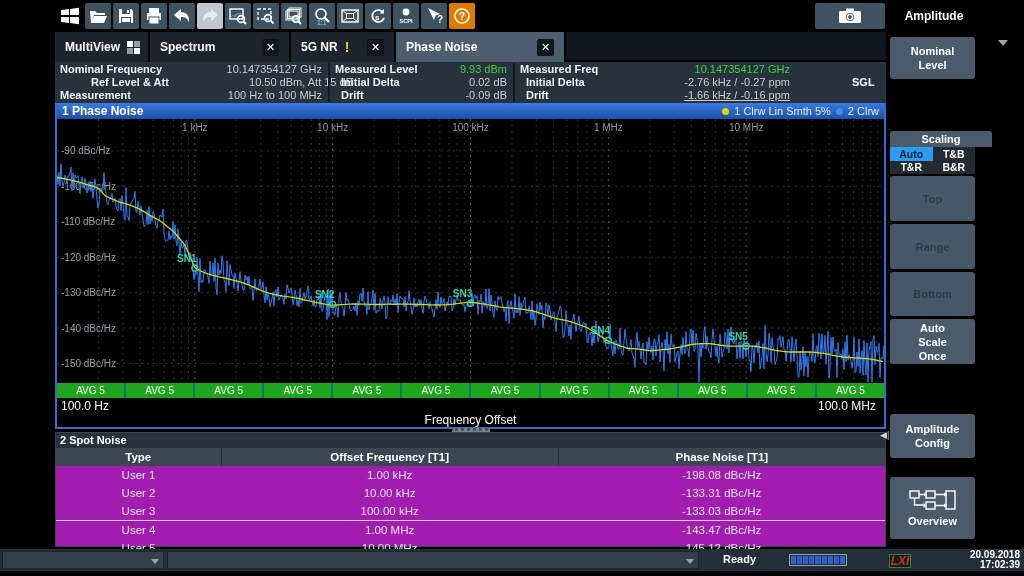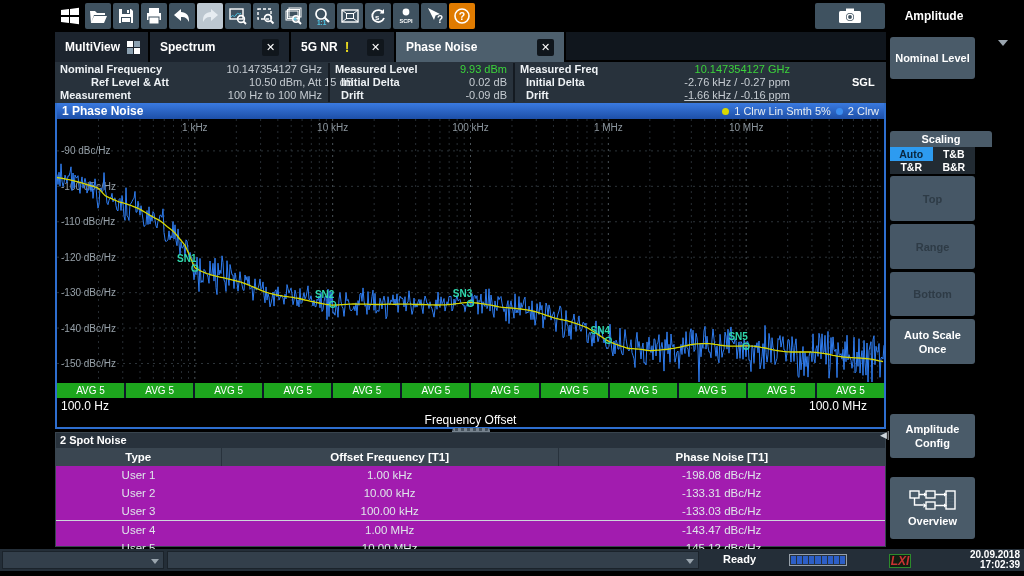--- a/index.html
+++ b/index.html
@@ -41,44 +41,44 @@
   #sgl-flag{position:absolute;left:797px;top:14px;color:#fff;font-weight:bold;font-size:11px;}
   
   #win1{position:absolute;left:55px;top:103px;width:831px;height:326px;box-sizing:border-box;
     border-left:2px solid #2e6ecf;border-right:2px solid #2e6ecf;border-bottom:2px solid #2e6ecf;background:#000;}
   #win1-title{height:16px;background:linear-gradient(#3a7ae0,#1d4fa8);display:flex;align-items:center;
     padding:0 5px;color:#fff;font-size:12px;}
   #win1-title .tname{font-weight:bold;}
   #win1-legend{margin-left:auto;display:flex;align-items:center;gap:5px;font-size:11px;color:#e8edf2;}
   .dot{width:7px;height:7px;border-radius:50%;display:inline-block;}
   #plot{display:block;}
-  #avgbar{height:15px;display:flex;gap:2px;background:#0f172a;}
+  #avgbar{height:15px;display:flex;gap:2px;background:#0f766e;}
   .avgseg{flex:1;background:#1da51d;color:#fff;font-size:10px;display:flex;align-items:center;
     justify-content:center;}
   #xedge{height:15px;position:relative;color:#fff;font-size:12px;}
   #xstart{position:absolute;left:4px;top:1px;}
-  #xend{position:absolute;right:17px;top:1px;}
+  #xend{position:absolute;right:8px;top:1px;}
   #xtitle{height:15px;text-align:center;color:#fff;font-size:12px;}
   #splitter{position:absolute;left:452px;top:428px;width:38px;height:10px;background:#77838e;
     border-radius:3px;border-top:3px dotted #46525c;box-sizing:border-box;}
   
   #win2{position:absolute;left:55px;top:432px;width:831px;height:115px;box-sizing:border-box;
     border:1px solid #39454f;background:#a21caf;}
   #win2-title{height:15px;background:#28323c;color:#fff;font-size:11px;font-weight:bold;
     padding-left:4px;line-height:15px;}
   #spot-table{width:100%;border-collapse:collapse;table-layout:fixed;}
   #spot-table th{background:#3a4651;color:#fff;font-size:11.5px;font-weight:bold;height:16px;
     border-left:1px solid #28323c;}
   #spot-table th:first-child{border-left:none;}
   #spot-table td{color:#dfe6ea;font-size:11.5px;height:16px;text-align:center;}
   #spot-table tr.sepline td{border-top:1px solid #cdd5da;}
   
   .softkey{position:absolute;left:890px;width:85px;background:#4a5b69;border-radius:3px;color:#fff;
     font-size:11px;font-weight:bold;display:flex;align-items:center;justify-content:center;
-    text-align:center;line-height:14px;padding:2px;box-sizing:border-box;flex-direction:column;gap:3px;}
+    text-align:center;line-height:14px;padding:18px;box-sizing:border-box;flex-direction:column;gap:3px;}
   .softkey.disabled{background:#46566415;background:#465766;color:#2e3b46;}
   #scaling-head{position:absolute;left:890px;top:131px;width:102px;height:16px;background:#4a5b69;
     border-radius:3px 3px 0 0;color:#fff;font-weight:bold;font-size:11px;text-align:center;line-height:16px;}
   #scaling-grid{position:absolute;left:890px;top:147px;width:85px;height:27px;background:#222b33;
     display:grid;grid-template-columns:1fr 1fr;grid-template-rows:1fr 1fr;}
   .scale-opt{color:#fff;font-size:10.5px;font-weight:bold;display:flex;align-items:center;justify-content:center;}
   .scale-opt.selected{background:#2d9bf0;color:#09263e;}
   #amp-config-arrow{position:absolute;left:880px;top:430px;color:#cfd6dc;font-size:9px;}
   
   #statusbar{position:absolute;left:0;top:549px;width:1024px;height:22px;background:#242e38;}

